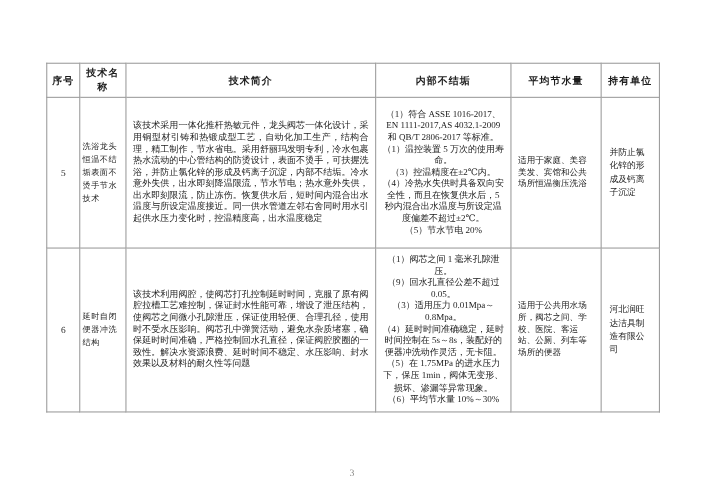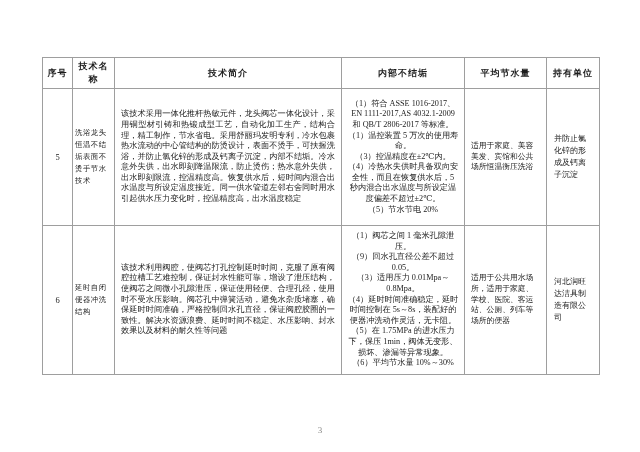--- a/index.html
+++ b/index.html
@@ -93,21 +93,21 @@
         <th>技术简介</th>
         <th>内部不结垢</th>
         <th>平均节水量</th>
         <th>持有单位</th>
       </tr>
     </thead>
     <tbody>
       <tr class="row-5">
         <td class="col-no">5</td>
         <td class="col-name">洗浴龙头恒温不结垢表面不烫手节水技术</td>
-        <td class="col-intro">该技术采用一体化推杆热敏元件，龙头阀芯一体化设计，采用铜型材引铸和热锻成型工艺，自动化加工生产，结构合理，精工制作，节水省电。采用舒丽玛发明专利，冷水包裹热水流动的中心管结构的防烫设计，表面不烫手，可扶握洗浴，并防止氯化锌的形成及钙离子沉淀，内部不结垢。冷水意外失供，出水即刻降温限流，防止烫伤；热水意外失供，出水即刻限流，控温精度高。恢复供水后，短时间内混合出水温度与所设定温度接近。同一供水管道左邻右舍同时用水引起供水压力变化时，控温精度高，出水温度稳定</td>
+        <td class="col-intro">该技术采用一体化推杆热敏元件，龙头阀芯一体化设计，采用铜型材引铸和热锻成型工艺，自动化加工生产，结构合理，精工制作，节水省电。采用舒丽玛发明专利，冷水包裹热水流动的中心管结构的防烫设计，表面不烫手，可扶握洗浴，并防止氯化锌的形成及钙离子沉淀，内部不结垢。冷水意外失供，出水即刻降温限流，节水节电；热水意外失供，出水即刻限流，防止冻伤。恢复供水后，短时间内混合出水温度与所设定温度接近。同一供水管道左邻右舍同时用水引起供水压力变化时，控温精度高，出水温度稳定</td>
         <td class="col-ind">
           <div class="ind-line">（1）符合 ASSE 1016-2017、EN 1111-2017,AS 4032.1-2009 和 QB/T 2806-2017 等标准。</div>
           <div class="ind-line">（1）温控装置 5 万次的使用寿命。</div>
           <div class="ind-line">（3）控温精度在±2℃内。</div>
           <div class="ind-line">（4）冷热水失供时具备双向安全性，而且在恢复供水后，5 秒内混合出水温度与所设定温度偏差不超过±2℃。</div>
           <div class="ind-line">（5）节水节电 20%</div>
         </td>
         <td class="col-scope">适用于家庭、美容美发、宾馆和公共场所恒温衡压洗浴</td>
         <td class="col-holder">并防止氯化锌的形成及钙离子沉淀</td>
       </tr>
@@ -116,21 +116,21 @@
         <td class="col-name">延时自闭便器冲洗结构</td>
         <td class="col-intro">该技术利用阀腔，使阀芯打孔控制延时时间，克服了原有阀腔拉槽工艺难控制，保证封水性能可靠，增设了泄压结构，使阀芯之间微小孔隙泄压，保证使用轻便、合理孔径，使用时不受水压影响。阀芯孔中弹簧活动，避免水杂质堵塞，确保延时时间准确，严格控制回水孔直径，保证阀腔胶圈的一致性。解决水资源浪费、延时时间不稳定、水压影响、封水效果以及材料的耐久性等问题</td>
         <td class="col-ind">
           <div class="ind-line">（1）阀芯之间 1 毫米孔隙泄压。</div>
           <div class="ind-line">（9）回水孔直径公差不超过 0.05。</div>
           <div class="ind-line">（3）适用压力 0.01Mpa～0.8Mpa。</div>
           <div class="ind-line">（4）延时时间准确稳定，延时时间控制在 5s～8s，装配好的便器冲洗动作灵活，无卡阻。</div>
           <div class="ind-line">（5）在 1.75MPa 的进水压力下，保压 1min，阀体无变形、损坏、渗漏等异常现象。</div>
           <div class="ind-line">（6）平均节水量 10%～30%</div>
         </td>
-        <td class="col-scope">适用于公共用水场所，适用于家庭、学校、医院、客运站、公厕、列车等场所的便器</td>
+        <td class="col-scope">适用于公共用水场所，阀芯之间、学校、医院、客运站、公厕、列车等场所的便器</td>
         <td class="col-holder">河北润旺达洁具制造有限公司</td>
       </tr>
     </tbody>
   </table>
 
   <div class="page-number">3</div>
 
 </div>
 
 </body></html>

